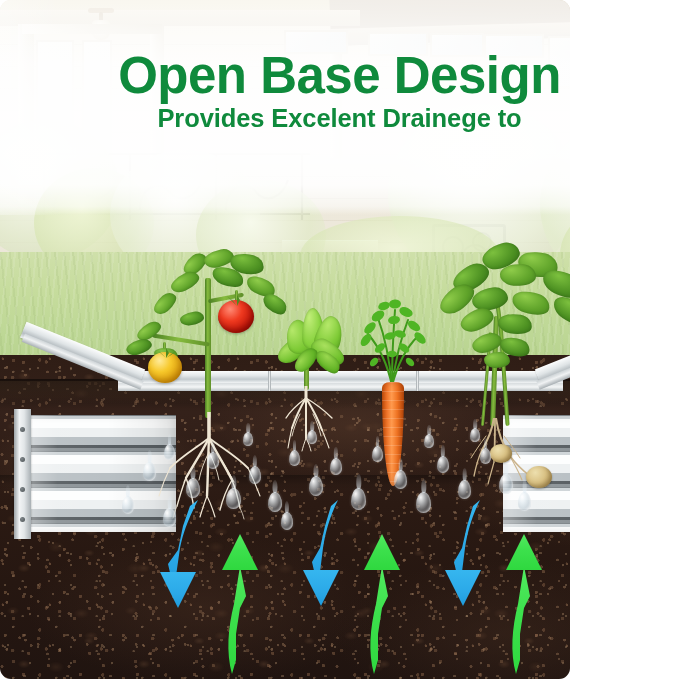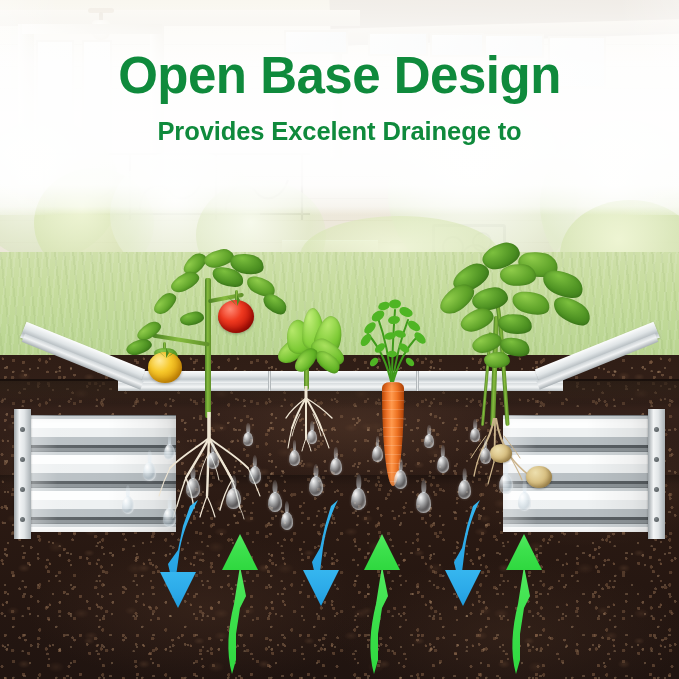--- a/index.html
+++ b/index.html
@@ -1,19 +1,19 @@
 <!DOCTYPE html>
 <html><head>
 <meta charset="utf-8">
 <style>
   * { margin:0; padding:0; box-sizing:border-box; }
   html,body { width:679px; height:679px; overflow:hidden; }
   body { font-family:"Liberation Sans", sans-serif; background:#fff; }
 
-  #stage { position:relative; width:679px; height:679px; overflow:hidden; }
+  #stage { position:relative; width:570px; height:679px; overflow:hidden;border-radius:11px; }
 
   
   .bg-sky {
     position:absolute; left:0; top:0; width:679px; height:300px;
     background:
       linear-gradient(180deg,#efe9d6 0%,#f2ecdb 18%,#eee8d5 30%,#e9e4d0 42%,#e4e6cf 52%,#dfe6c6 62%,#d6e2ba 78%, #cfe0b2 100%);
   }
   
   .roof {
     position:absolute; left:330px; top:-14px; width:420px; height:52px;
@@ -104,21 +104,21 @@
 
   
   .text-block {
     position:absolute; left:0; top:50px; width:679px; text-align:center; z-index:40;
   }
   .headline {
     font-size:51px; font-weight:bold; line-height:1.02;
     letter-spacing:-0.5px;
   }
   .subline {
-    font-size:25.5px; font-weight:bold; line-height:1.33; margin-top:13px;
+    font-size:25.5px; font-weight:bold; line-height:1.33; 
     letter-spacing:-0.1px;
   }
 
   
   #bed { position:absolute; left:0; top:355px; width:679px; height:324px; z-index:20; }
 
   
   .back-rim {
     position:absolute; left:118px; top:16px; width:445px; height:15px;
     background:linear-gradient(180deg,#fbfcfc 0%,#e4e8ea 30%,#c3cace 55%,#eef1f2 78%,#aeb5b9 100%);

